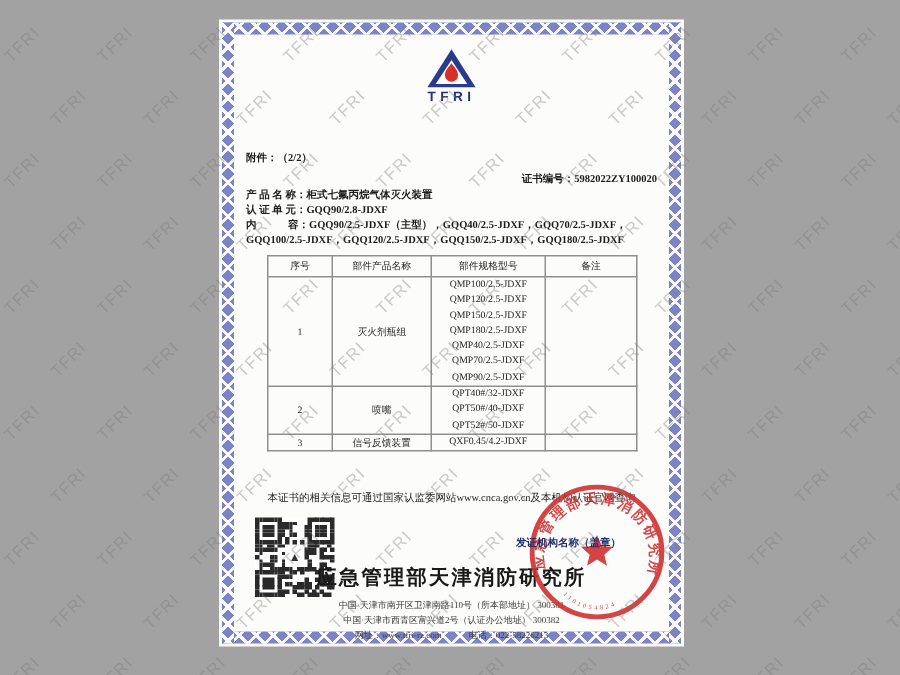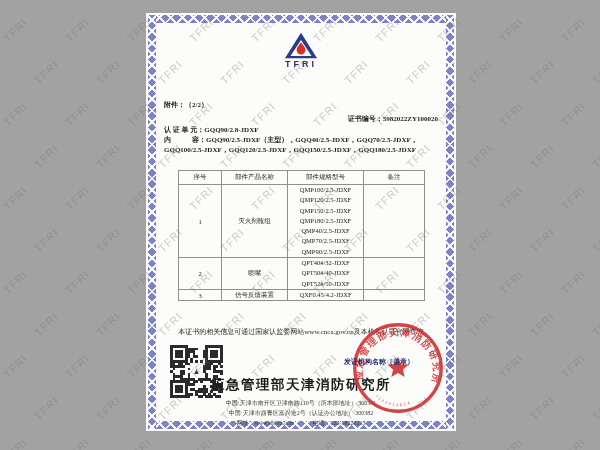--- a/index.html
+++ b/index.html
@@ -70,20 +70,21 @@
       <path d="M20 9.5 L32.5 28.5 L7.5 28.5 Z" fill="#fcfcfa"></path>
       <path d="M20 12 c3.2 4.2 5.2 6.4 5.2 9.4 a5.2 5.2 0 0 1 -10.4 0 c0 -3 2 -5.2 5.2 -9.4" fill="#d93025"></path>
     </svg>
     <div class="logo-word">TFRI</div>
   </div>
 
   <div class="attach">附件：（2/2）</div>
   <div class="certno"><span>证书编号：</span><span>5982022ZY100020</span></div>
 
   <div class="fields">
+    <div class="fline"><span>产 品 名 称：</span><span>柜式七氟丙烷气体灭火装置</span></div>
     <div class="fline"><span>认 证 单 元：</span><span>GQQ90/2.8-JDXF</span></div>
     <div class="fline"><span>内　　　容：</span><span>GQQ90/2.5-JDXF（主型），GQQ40/2.5-JDXF，GQQ70/2.5-JDXF，GQQ100/2.5-JDXF，GQQ120/2.5-JDXF，GQQ150/2.5-JDXF，GQQ180/2.5-JDXF</span></div>
   </div>
 
   <table class="ctable">
     <thead>
       <tr>
         <th class="c0">序号</th>
         <th class="c1">部件产品名称</th>
         <th class="c2">部件规格型号</th>

